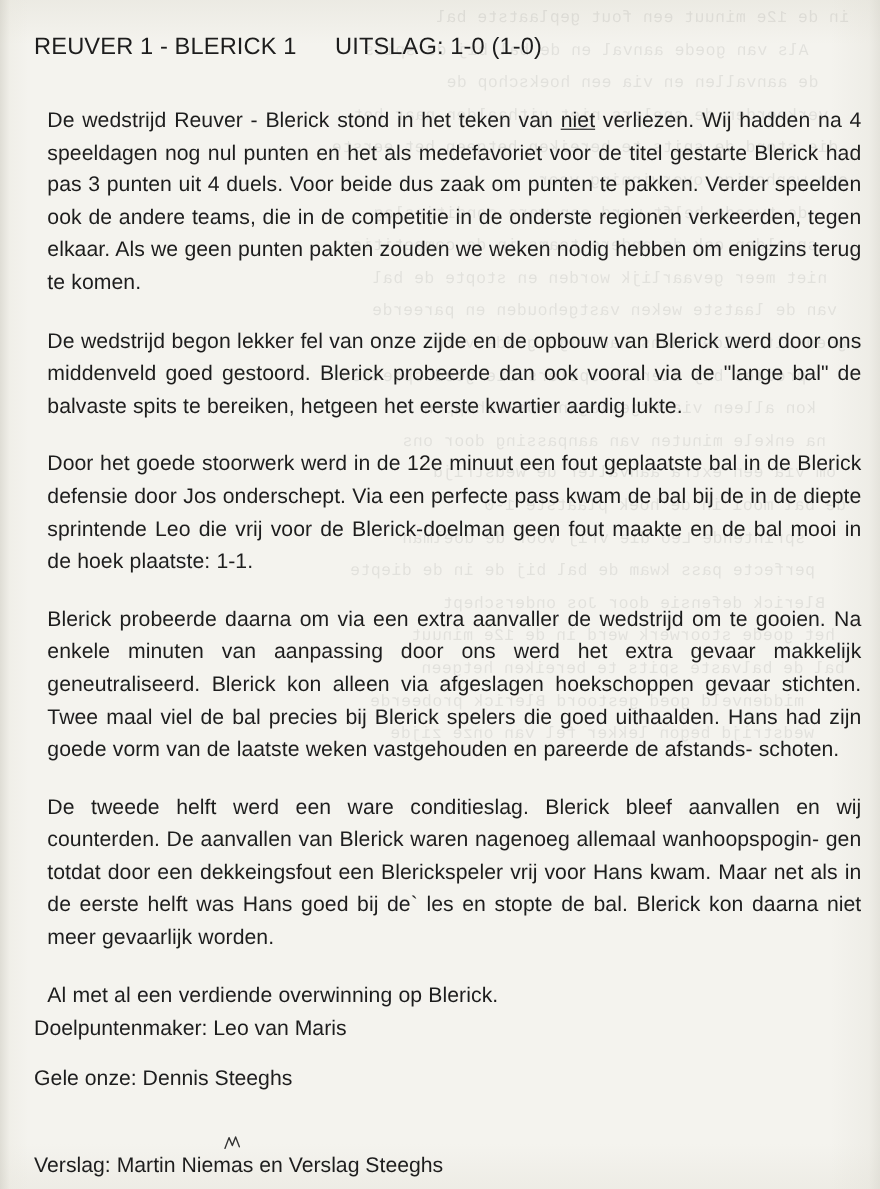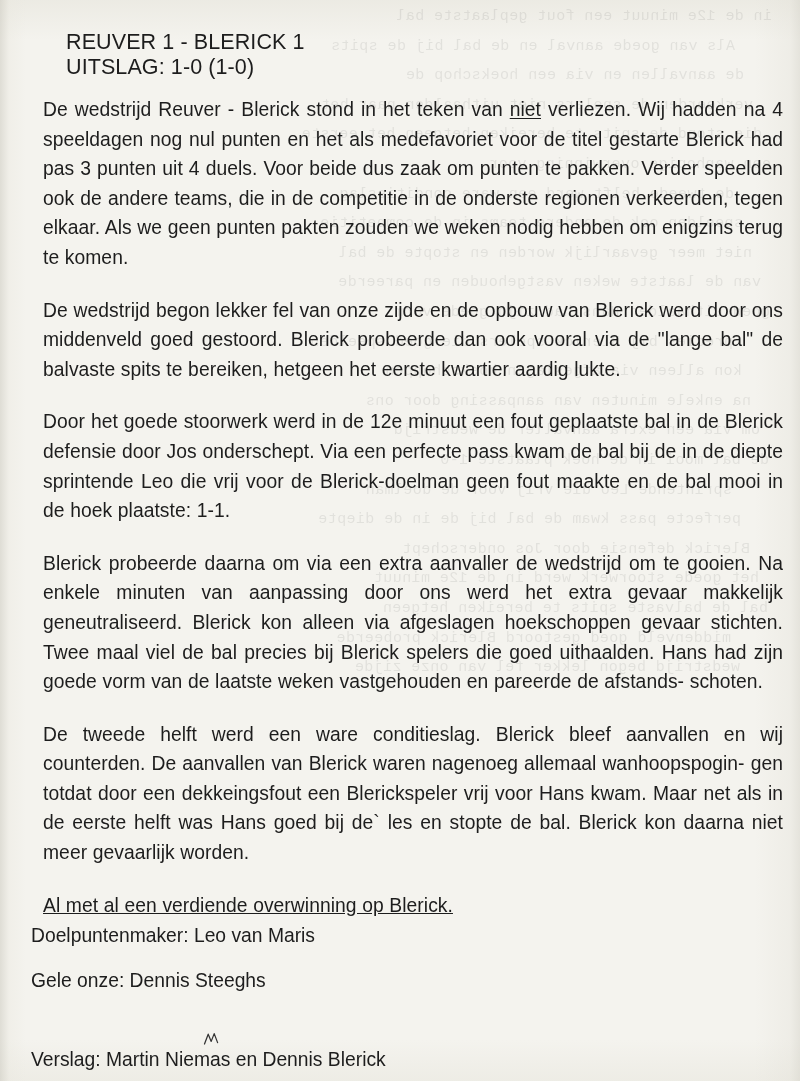--- a/index.html
+++ b/index.html
@@ -64,21 +64,20 @@
 
   .header {
     position: absolute;
     left: 31px;
     top: 30px;
     display: flex;
     align-items: baseline;
     font-size: 21.5px;
     letter-spacing: 0.1px;
     white-space: nowrap;
-    flex-direction: column;
   }
   .header .match {
     display: inline-block;
   }
   .header .result {
     display: inline-block;
     margin-left: 35px;
   }
 
   .body-block {
@@ -102,21 +101,20 @@
   }
   
 
   .u {
     text-decoration: underline;
     text-underline-offset: 2px;
   }
 
   .closing {
     text-align: left;
-    text-decoration: underline;
   }
 
   .footer {
     position: absolute;
     left: 31px;
     top: 921px;
     width: 740px;
   }
   .credit {
     font-size: 19.3px;
@@ -196,21 +194,21 @@
 
 
       <p class="para closing">Al met al een verdiende overwinning op Blerick.</p>
 
     </div>
 
     <div class="footer">
       <div class="credit">Doelpuntenmaker: Leo van Maris</div>
       <div class="credit">Gele onze: Dennis Steeghs</div>
       <div class="credit report">
-        <span>Verslag: Martin Niemas en Dennis Blerick</span>
+        <span>Verslag: Martin Niemas en Verslag Steeghs</span>
         <span class="caret-mark">
           <svg width="16" height="13" viewBox="0 0 16 13" aria-hidden="true">
             <path d="M1.5 12 L5.2 2.2 L8.2 9.4 L11.2 1.6 L14.6 10.6" fill="none" stroke="#333333" stroke-width="1.25" stroke-linecap="round" stroke-linejoin="round"></path>
           </svg>
         </span>
       </div>
     </div>
 
   </div>
 </div>

